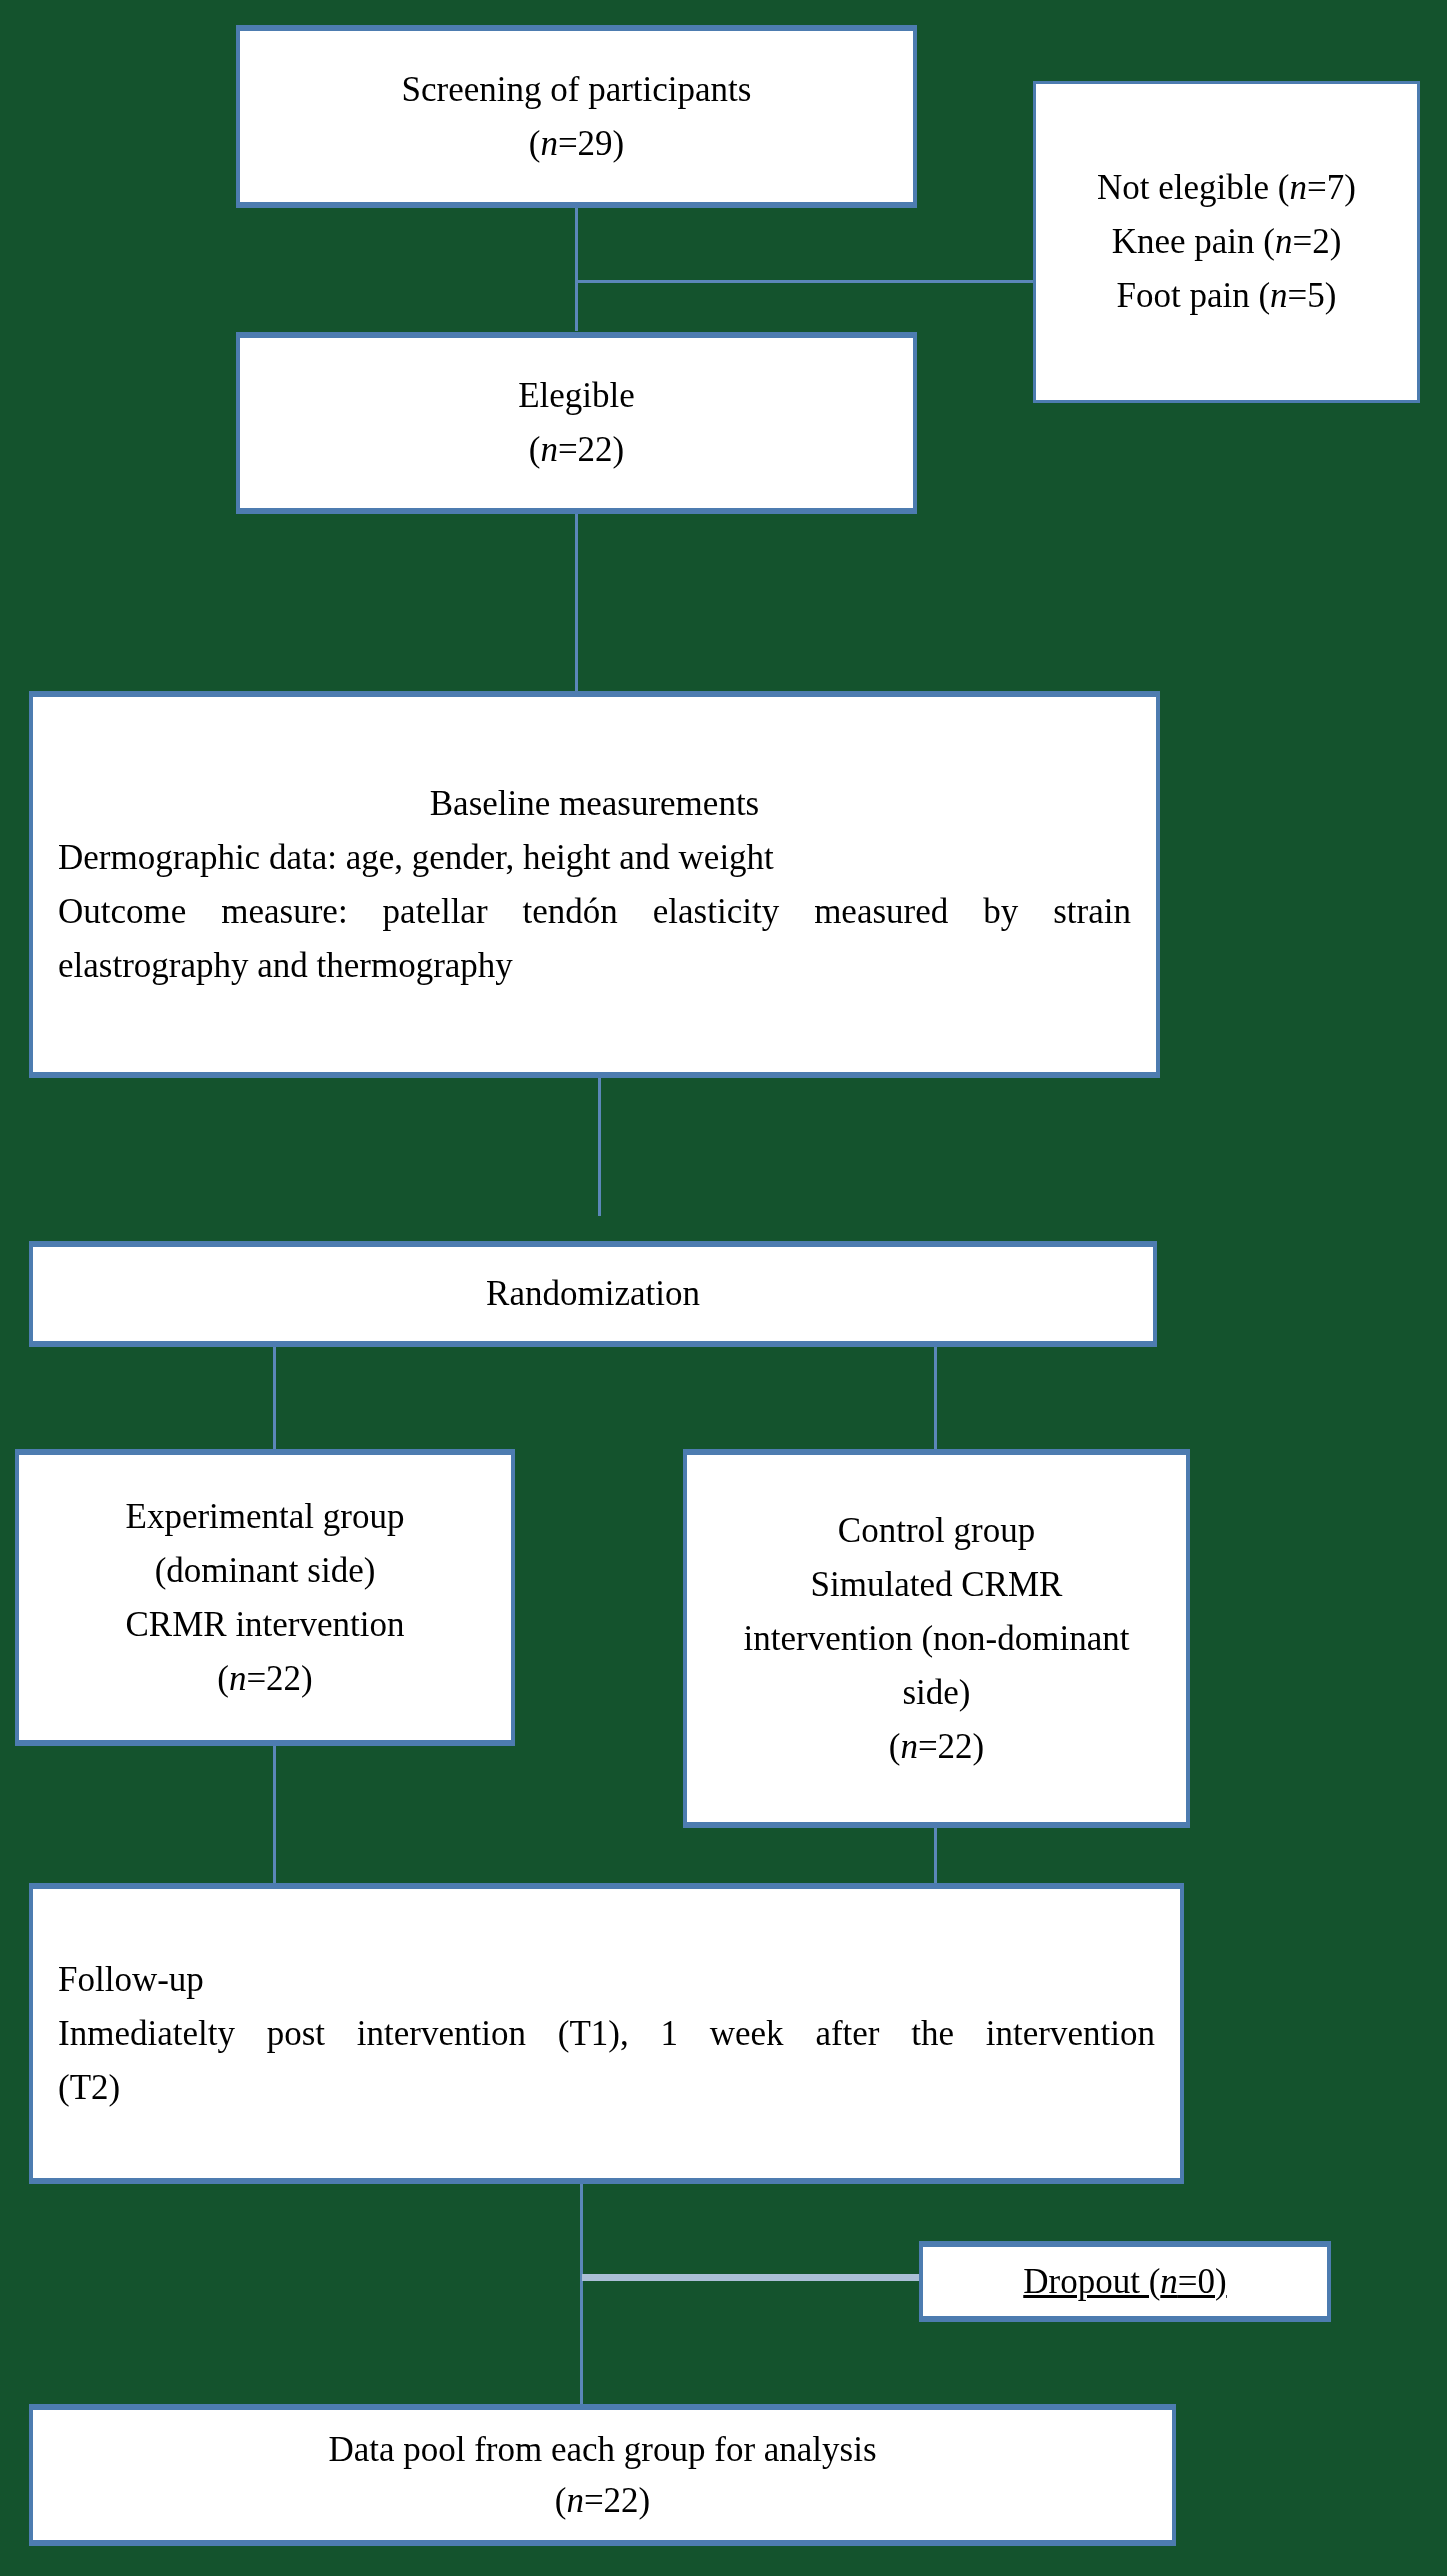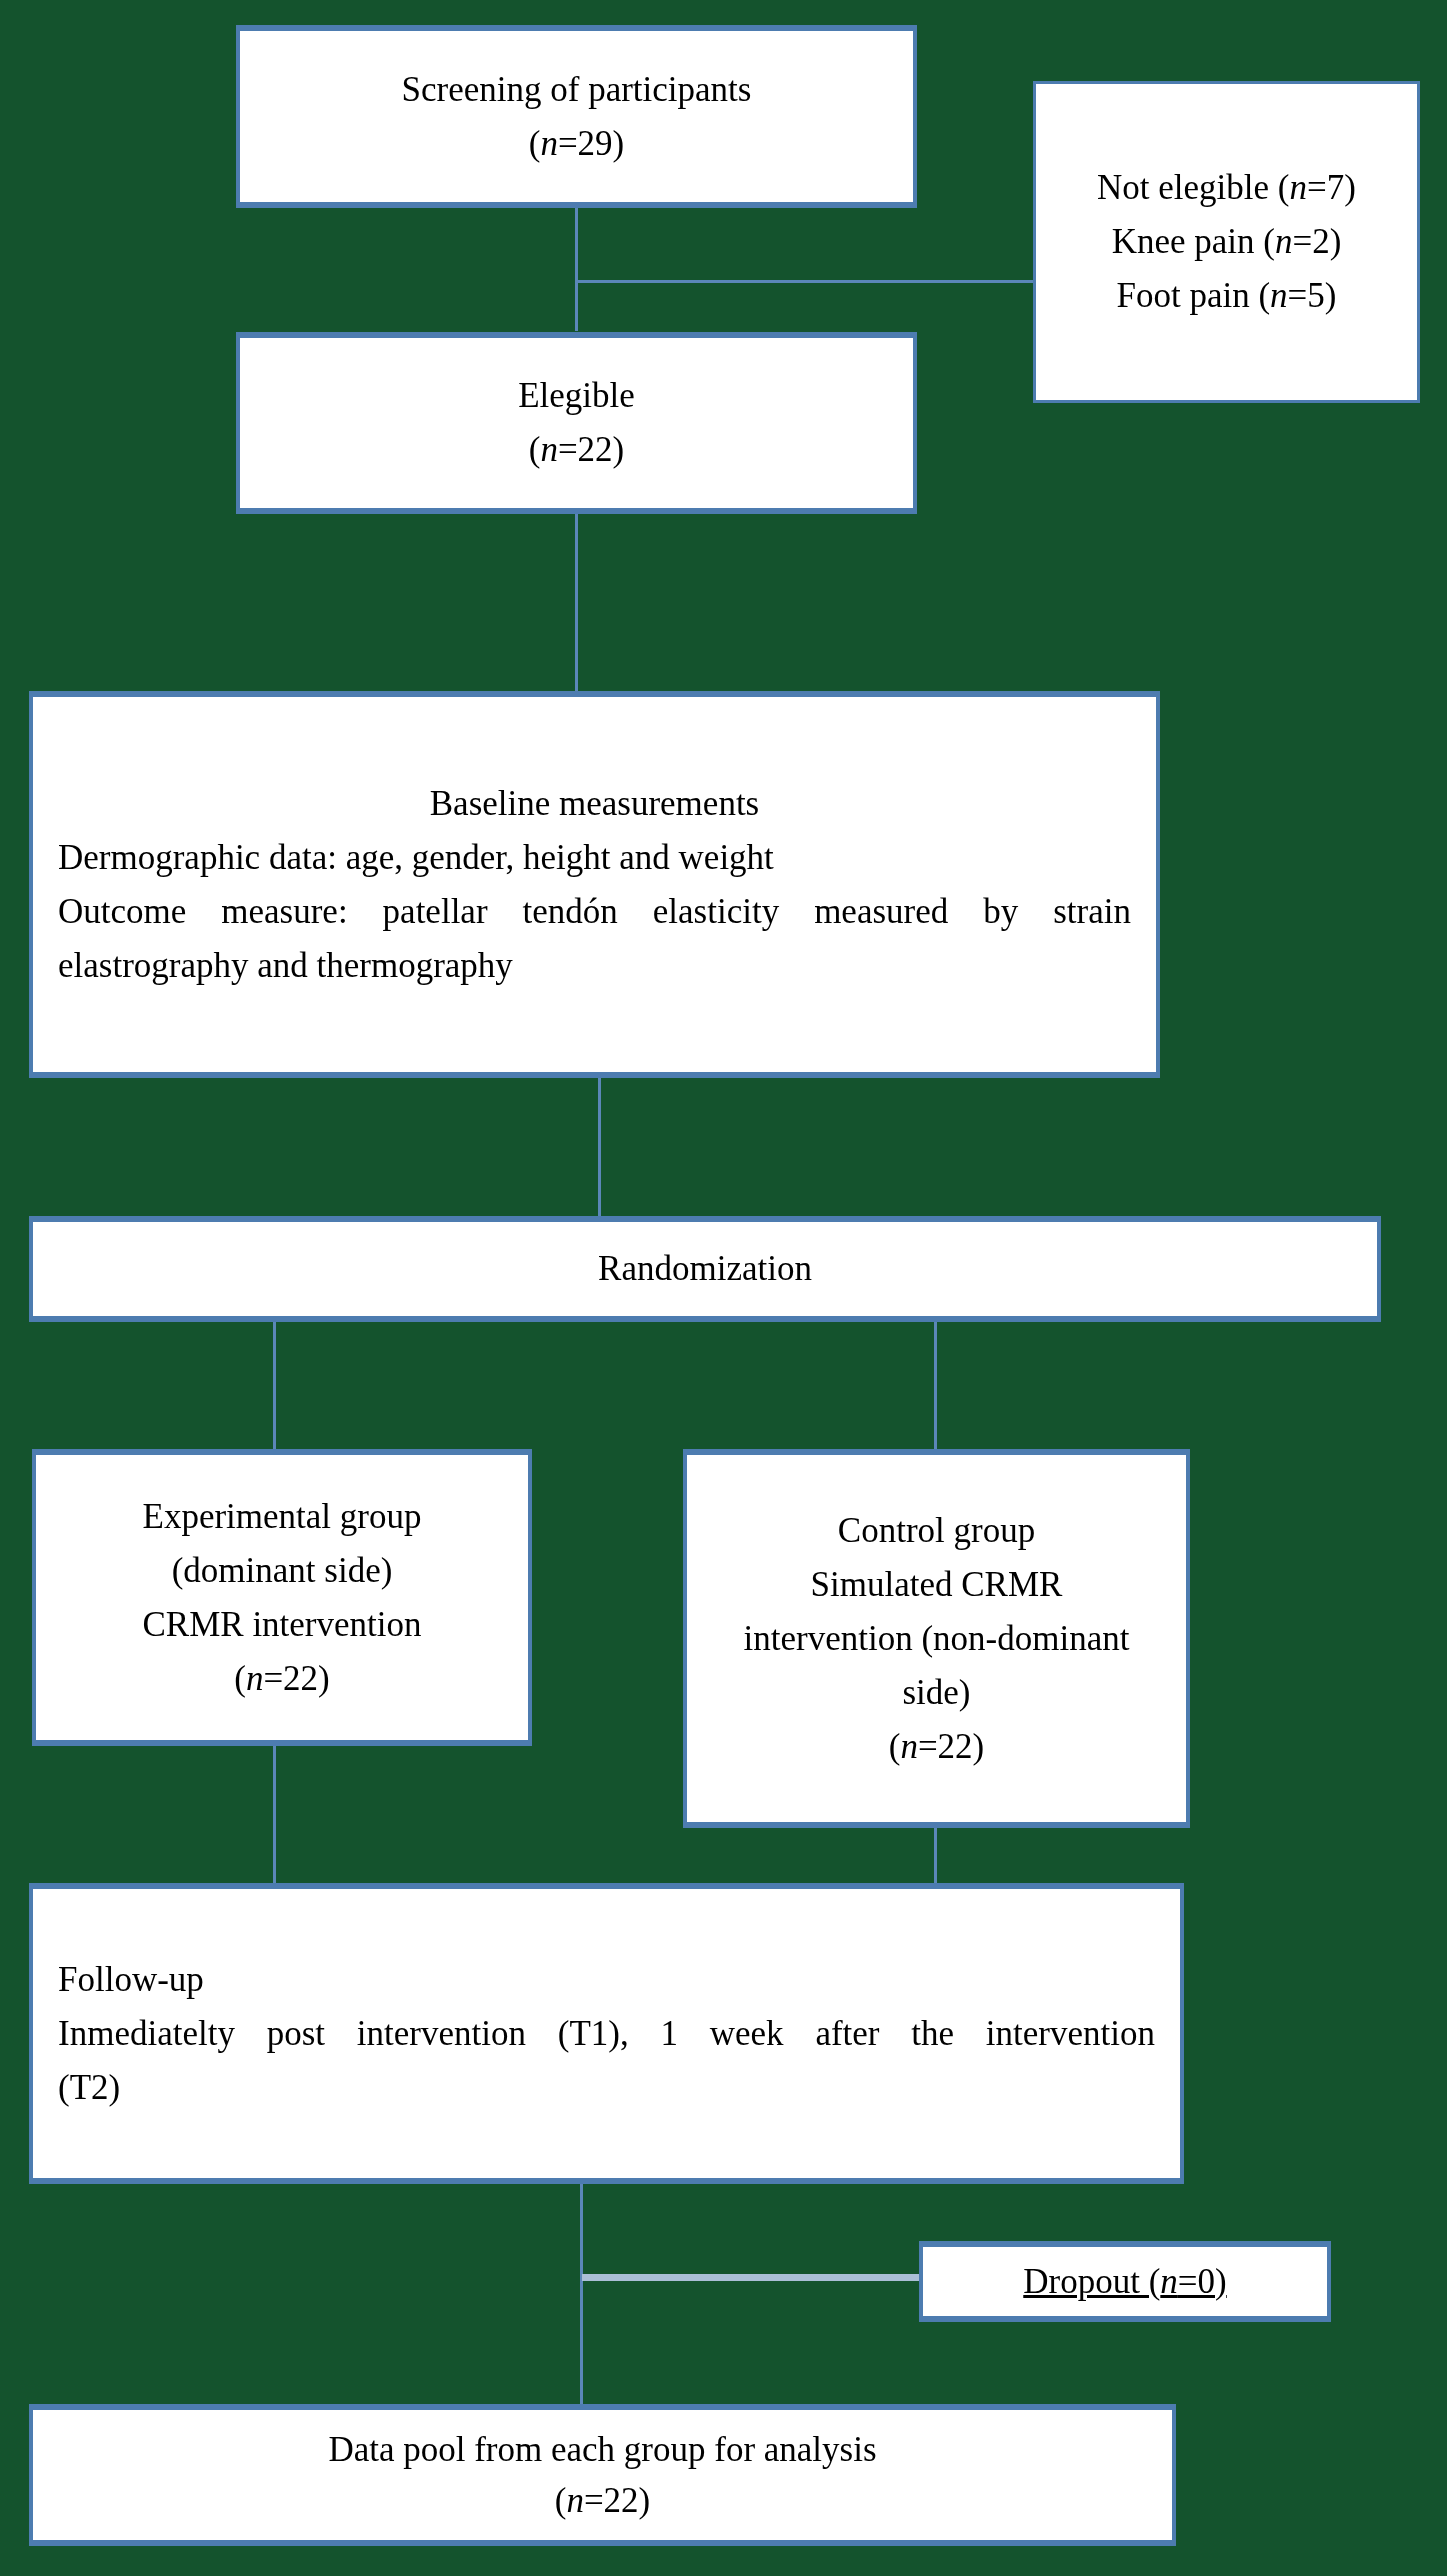--- a/index.html
+++ b/index.html
@@ -70,25 +70,25 @@
     <div class="ln"><span>(</span><span class="it">n</span><span>=22)</span></div>
   </div>
 
   <div class="box pad" style="left:29px;top:691px;width:1131px;height:387px">
     <div class="ln center">Baseline measurements</div>
     <div class="ln left-line">Dermographic data: age, gender, height and weight</div>
     <div class="ln just-line">Outcome measure: patellar tendón elasticity measured by strain</div>
     <div class="ln left-line">elastrography and thermography</div>
   </div>
 
-  <div class="box center" style="left:29px;top:1216px;width:1352px;height:106px">
+  <div class="box center" style="left:29px;top:1241px;width:1128px;height:106px">
     <div class="ln">Randomization</div>
   </div>
 
-  <div class="box center" style="left:32px;top:1449px;width:500px;height:297px">
+  <div class="box center" style="left:15px;top:1449px;width:500px;height:297px">
     <div class="ln">Experimental group</div>
     <div class="ln">(dominant side)</div>
     <div class="ln">CRMR intervention</div>
     <div class="ln"><span>(</span><span class="it">n</span><span>=22)</span></div>
   </div>
 
   <div class="box center" style="left:683px;top:1449px;width:507px;height:379px;padding:12px 14px">
     <div class="ln">Control group</div>
     <div class="ln">Simulated CRMR</div>
     <div class="ln">intervention (non-dominant</div>

